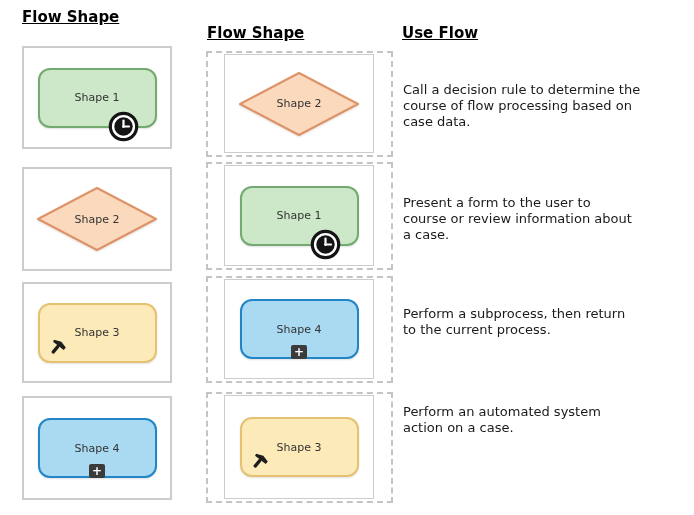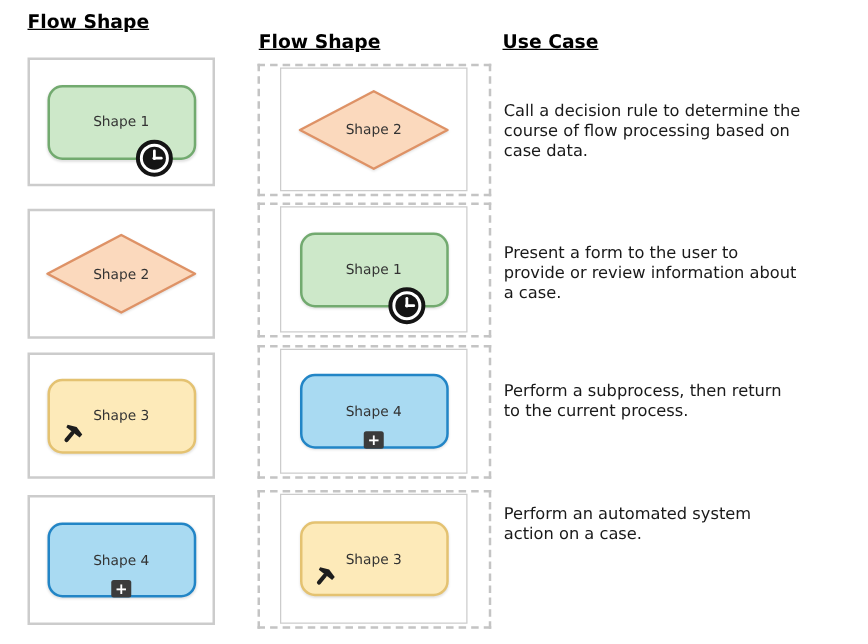--- a/index.html
+++ b/index.html
@@ -81,21 +81,21 @@
   #uc3 { top:306px; }
   #uc4 { top:404px; }
 </style>
 </head>
 <body>
 
 <div class="page">
 
   <div class="col-header" id="hdr-left">Flow Shape</div>
   <div class="col-header" id="hdr-mid">Flow Shape</div>
-  <div class="col-header" id="hdr-right">Use Case</div>
+  <div class="col-header" id="hdr-right">Use Flow</div>
 
   <div class="ltile" id="ltile1">
     <div class="shape rect" style="background: rgb(205, 232, 201); border-color: rgb(114, 170, 111);">
       <span class="shape-label">Shape 1</span>
       <span class="badge clock">
         <svg width="31" height="31" viewBox="0 0 31 31">
           <circle cx="15.5" cy="15.5" r="13.2" fill="#ffffff" stroke="#141414" stroke-width="3.2"></circle>
           <circle cx="15.5" cy="15.5" r="9.2" fill="#141414"></circle>
           <line x1="15.5" y1="15.9" x2="15.5" y2="9.6" stroke="#ffffff" stroke-width="2.2" stroke-linecap="round"></line>
           <line x1="15.1" y1="15.5" x2="21" y2="15.5" stroke="#ffffff" stroke-width="2.2" stroke-linecap="round"></line>
@@ -183,20 +183,20 @@
           </svg>
         </span>
       </div>
     </div>
   </div>
 
   <div class="uc" id="uc1">Call a decision rule to determine the
 course of flow processing based on
 case data.</div>
   <div class="uc" id="uc2">Present a form to the user to
-provide or review information about
+course or review information about
 a case.</div>
   <div class="uc" id="uc3">Perform a subprocess, then return
 to the current process.</div>
   <div class="uc" id="uc4">Perform an automated system
 action on a case.</div>
 
 </div>
 
 </body></html>

